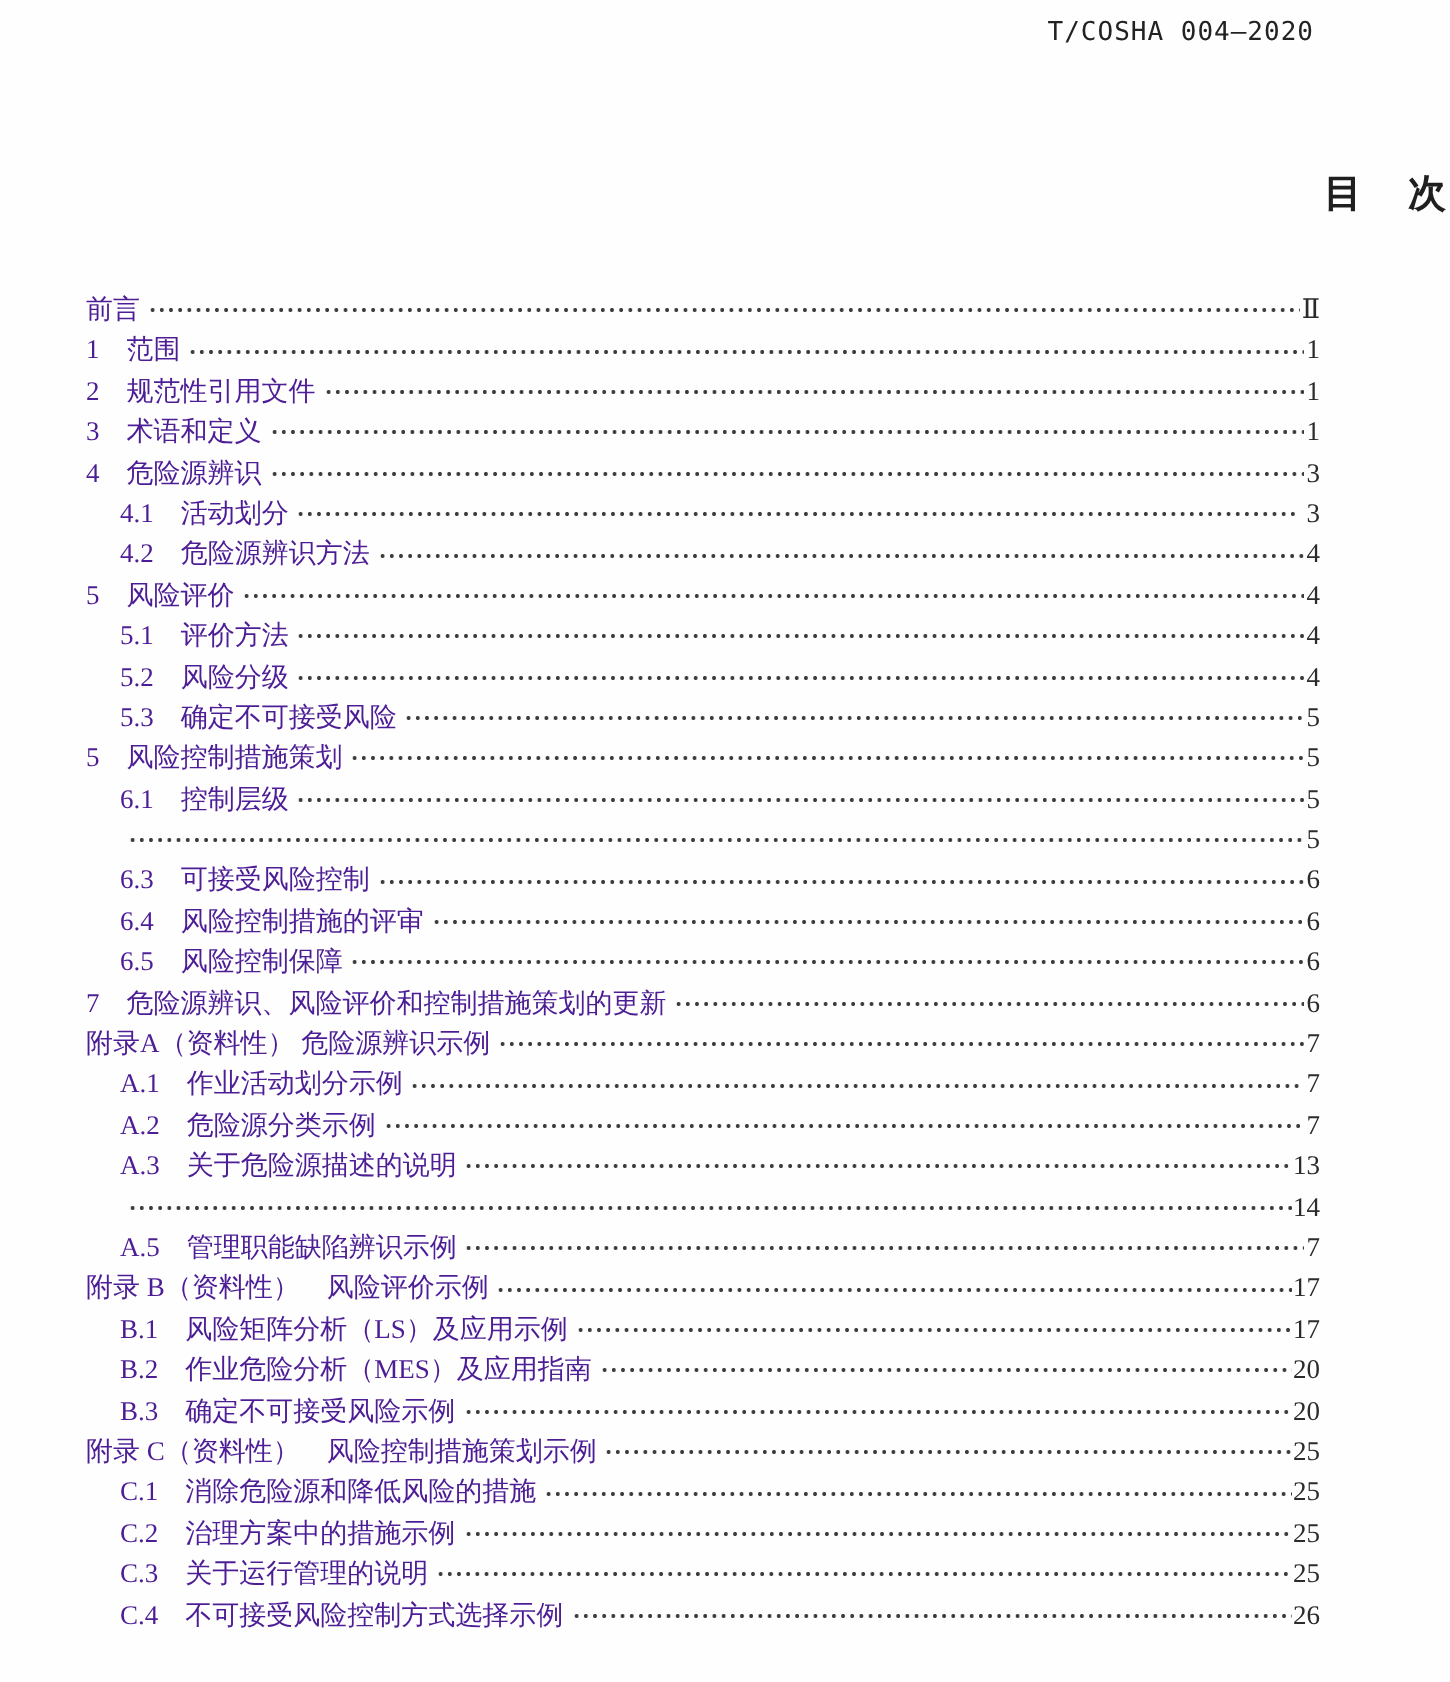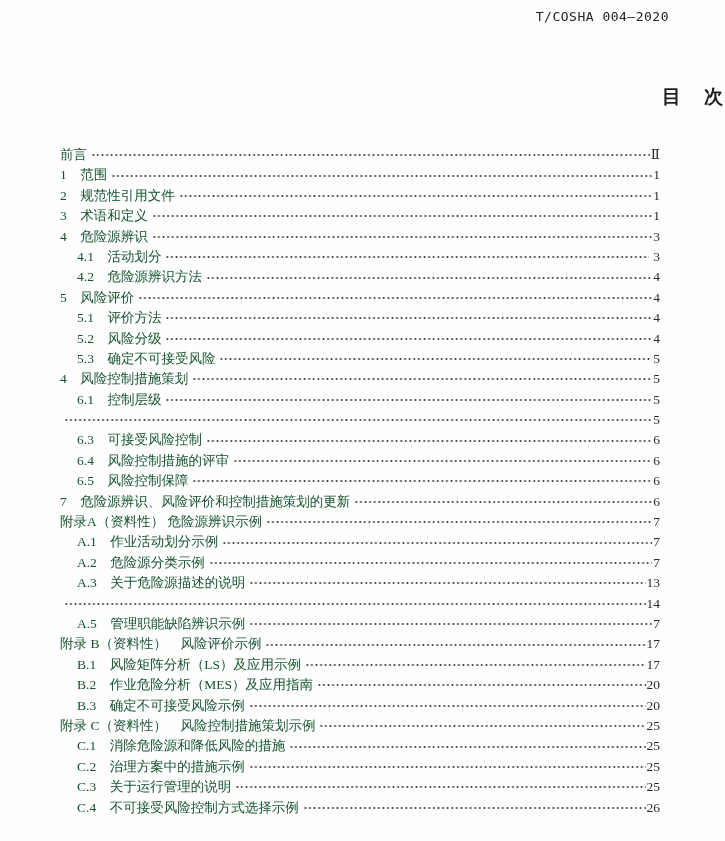--- a/index.html
+++ b/index.html
@@ -12,21 +12,21 @@
     width: 725px;
     height: 841px;
     background: #fefefe;
     overflow: hidden;
     font-family: "Liberation Serif", "DejaVu Serif", serif;
     color: #2b2b2b;
   }
   .doc-code {
     position: absolute;
     top: 9px;
-    right: 56px;
+    right: 68px;
     font-family: "DejaVu Sans Mono", "Liberation Mono", monospace;
     font-size: 13px;
     font-weight: 500;
     letter-spacing: 0.5px;
     color: #222;
   }
   .doc-title {
     position: absolute;
     top: 84px;
     left: 0;
@@ -52,22 +52,21 @@
     height: 20.4px;
     font-size: 13.5px;
     line-height: 20.4px;
   }
   .toc-row.lvl1 {
     padding-left: 17px;
   }
   .toc-text {
     white-space: pre;
     flex: 0 0 auto;
-    color: #14532d;
-    margin-left: 17px;
+    color: #4c1d95;
   }
   .leader {
     flex: 1 1 auto;
     align-self: center;
     height: 14px;
     margin: 0 1px 0 4px;
     background-image: radial-gradient(circle, #3c3c3c 0.85px, rgba(0,0,0,0) 1.15px);
     background-size: 4.6px 14px;
     background-repeat: repeat-x;
     background-position: left 55%;
@@ -137,21 +136,21 @@
     <span class="toc-text">5.2　风险分级</span>
     <span class="leader"></span>
     <span class="toc-page">4</span>
   </div>
       <div class="toc-row lvl1">
     <span class="toc-text">5.3　确定不可接受风险</span>
     <span class="leader"></span>
     <span class="toc-page">5</span>
   </div>
       <div class="toc-row">
-    <span class="toc-text">4　风险控制措施策划</span>
+    <span class="toc-text">5　风险控制措施策划</span>
     <span class="leader"></span>
     <span class="toc-page">5</span>
   </div>
       <div class="toc-row lvl1">
     <span class="toc-text">6.1　控制层级</span>
     <span class="leader"></span>
     <span class="toc-page">5</span>
   </div>
       <div class="toc-row lvl1">
     <span class="leader"></span>

